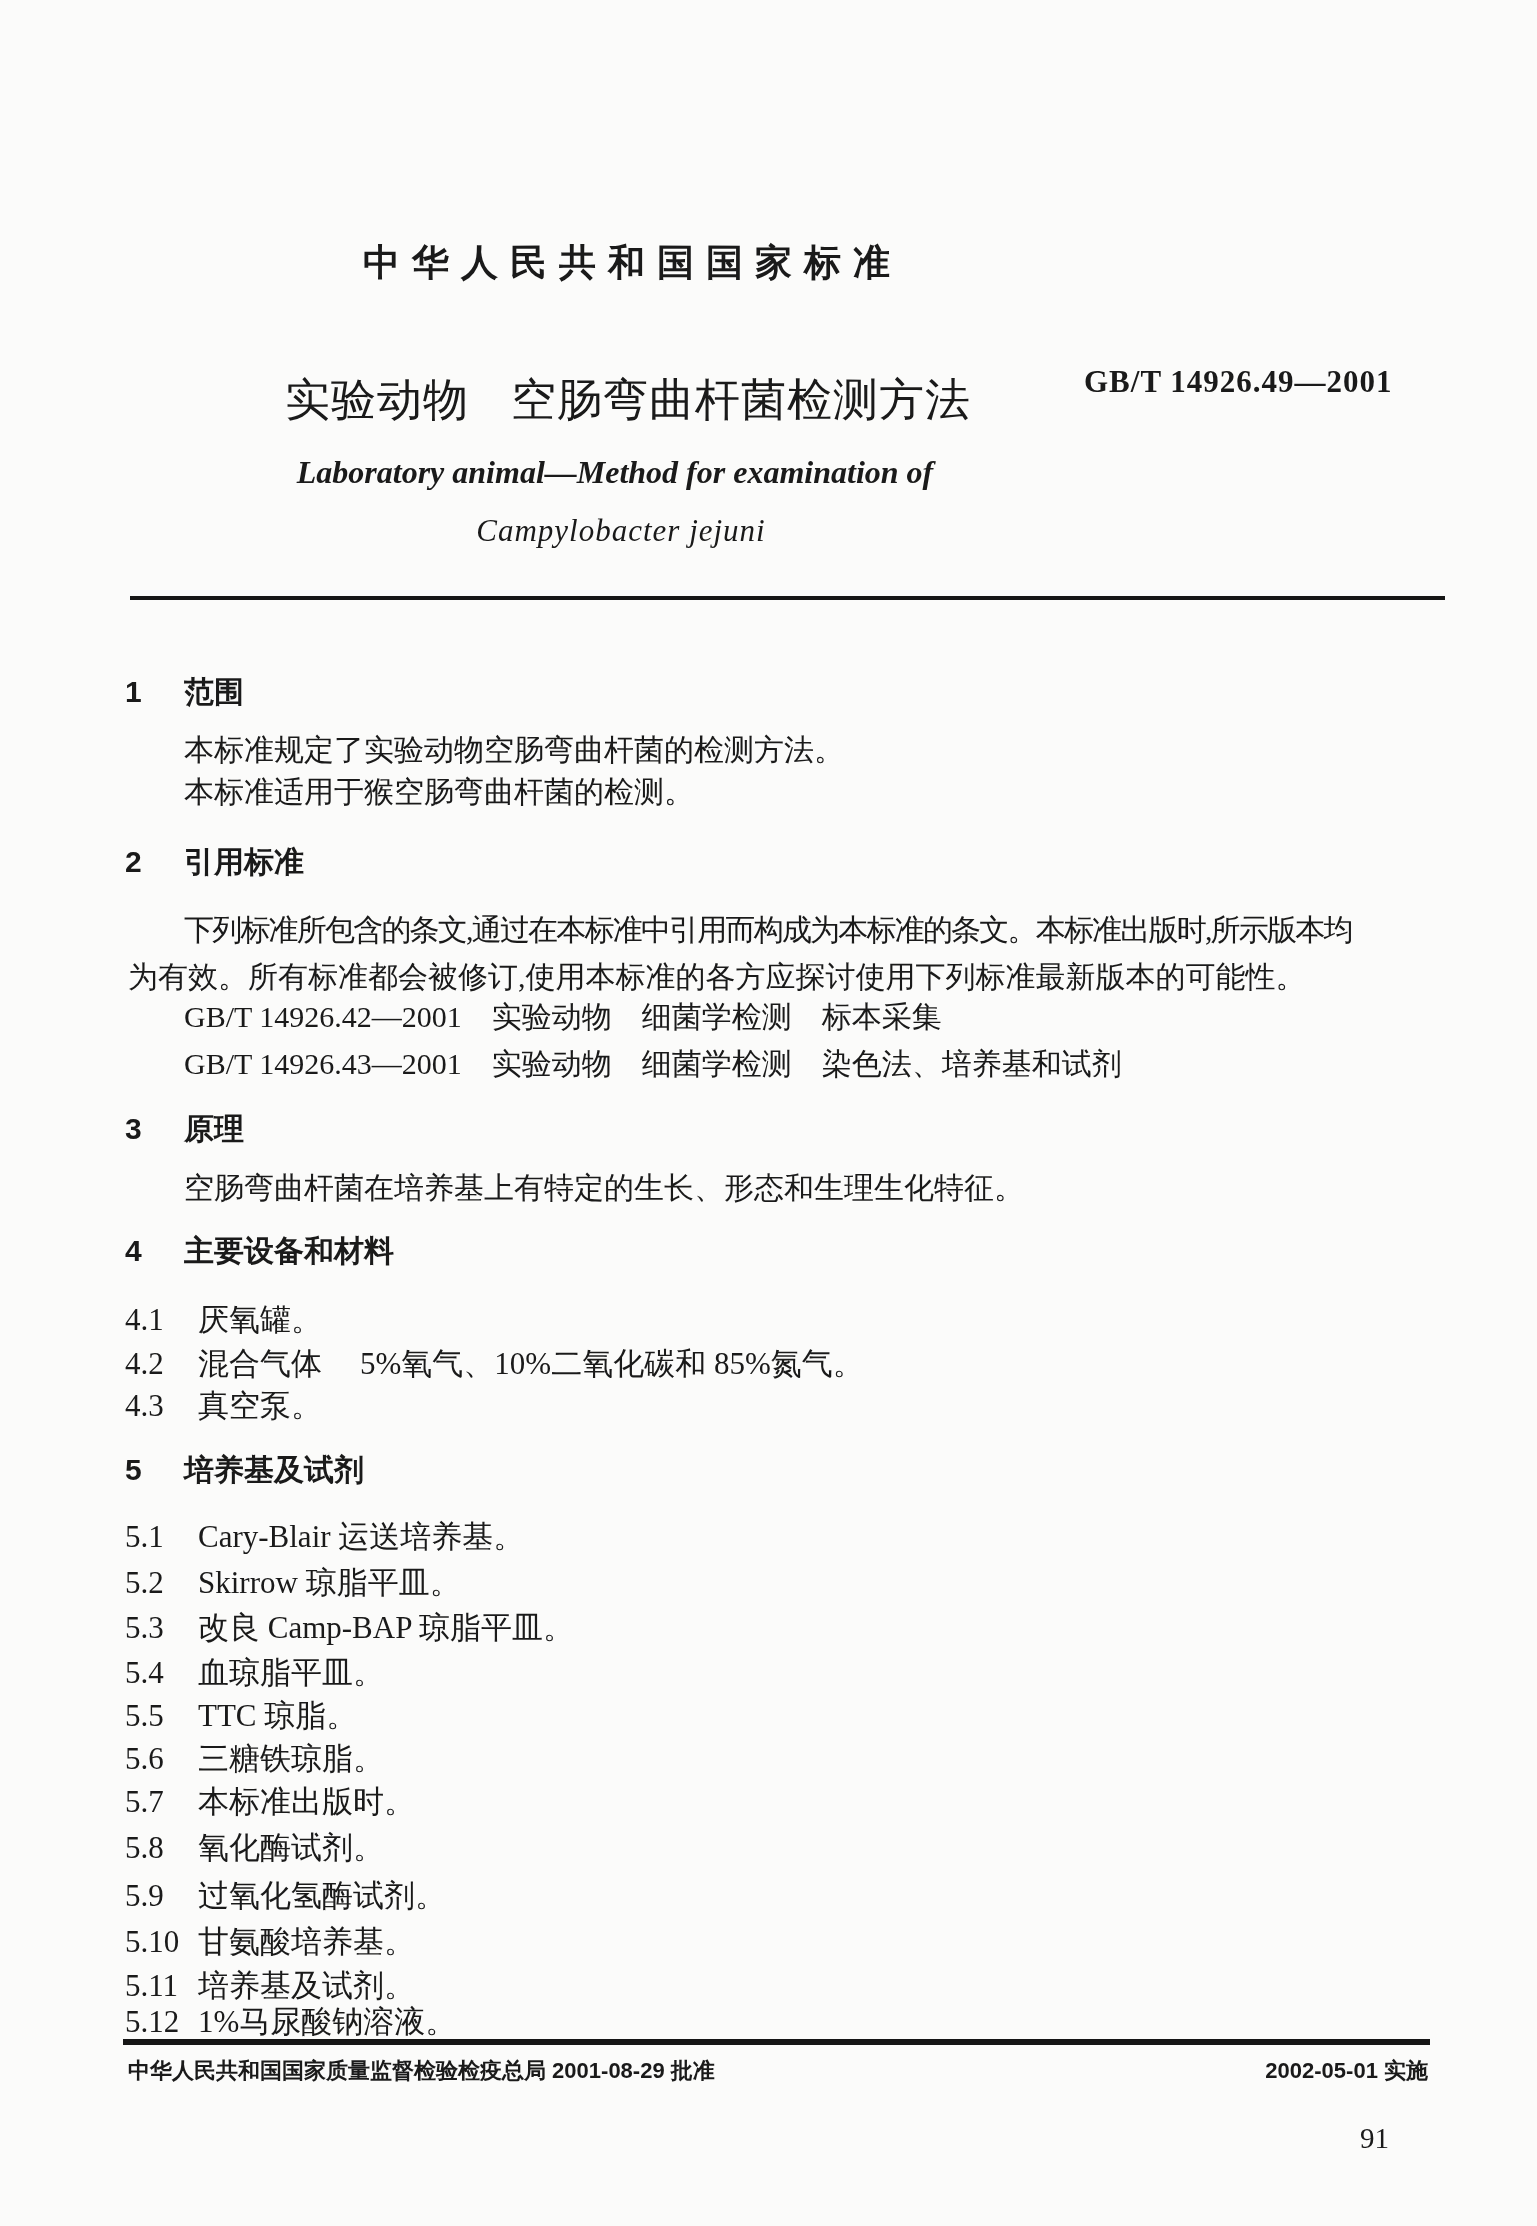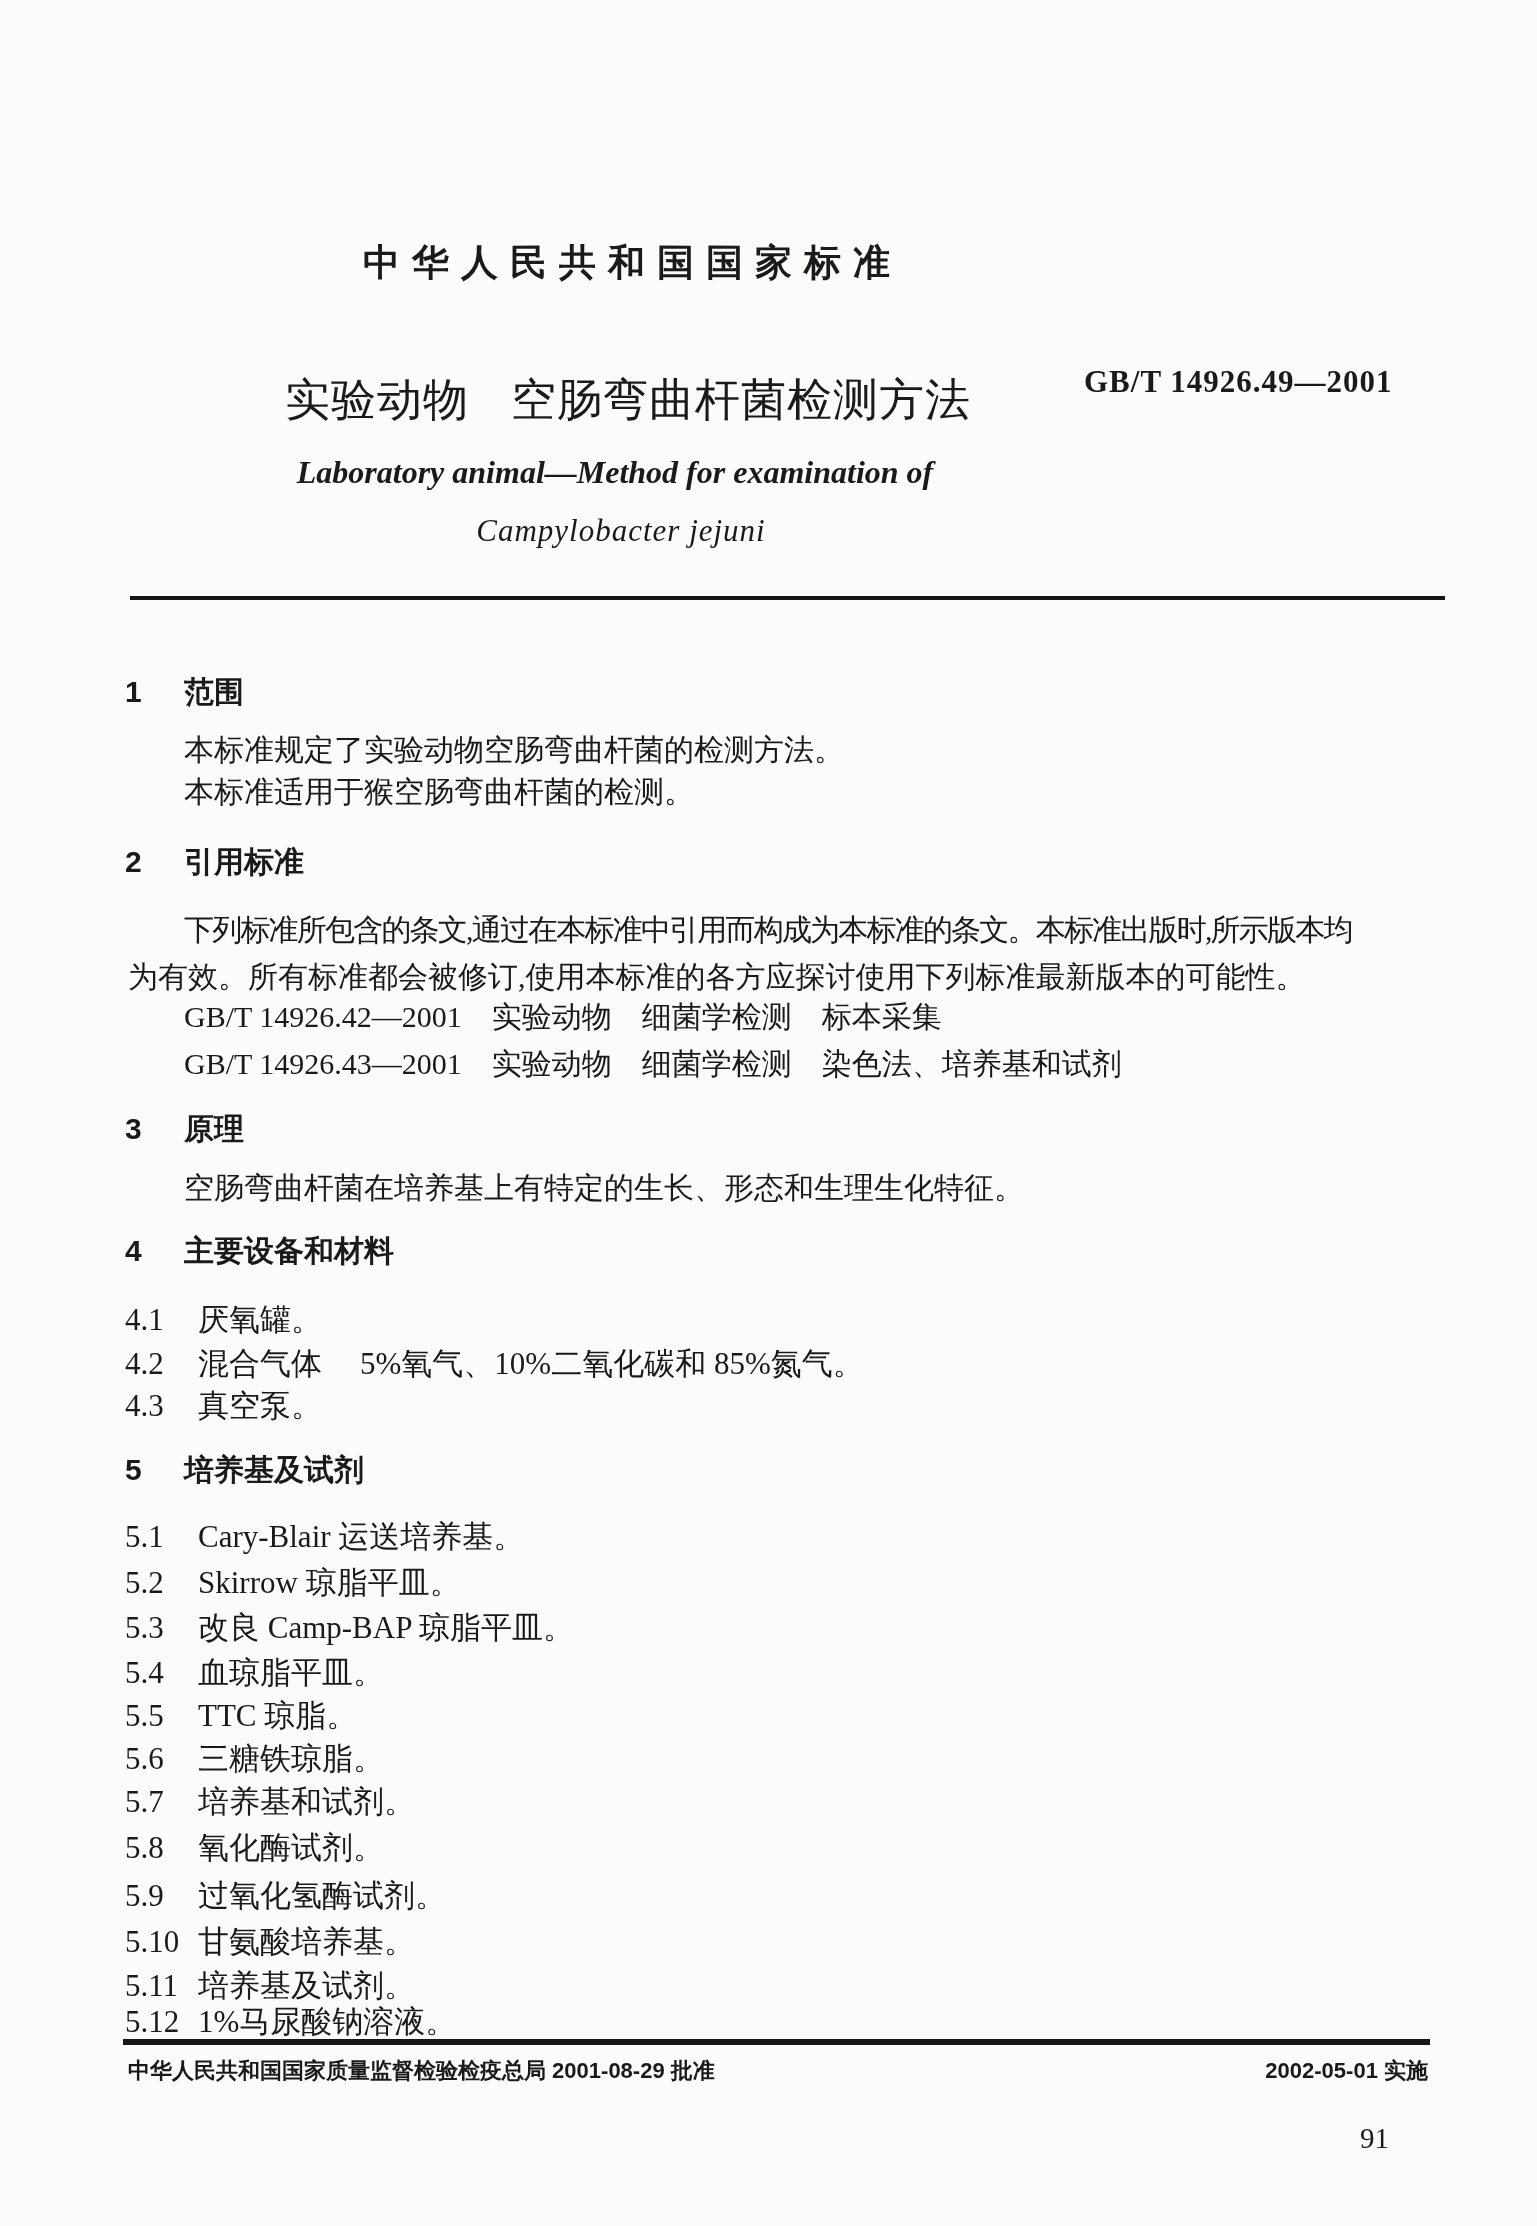--- a/index.html
+++ b/index.html
@@ -107,21 +107,21 @@
 <div class="abs clause" style="top:1655px">
   <span class="num">5.4</span><span>血琼脂平皿。</span>
 </div>
 <div class="abs clause" style="top:1698px">
   <span class="num">5.5</span><span>TTC 琼脂。</span>
 </div>
 <div class="abs clause" style="top:1741px">
   <span class="num">5.6</span><span>三糖铁琼脂。</span>
 </div>
 <div class="abs clause" style="top:1784px">
-  <span class="num">5.7</span><span>培养基和试剂。</span>
+  <span class="num">5.7</span><span>本标准出版时。</span>
 </div>
 <div class="abs clause" style="top:1830px">
   <span class="num">5.8</span><span>氧化酶试剂。</span>
 </div>
 <div class="abs clause" style="top:1878px">
   <span class="num">5.9</span><span>过氧化氢酶试剂。</span>
 </div>
 <div class="abs clause" style="top:1924px">
   <span class="num">5.10</span><span>甘氨酸培养基。</span>
 </div>

